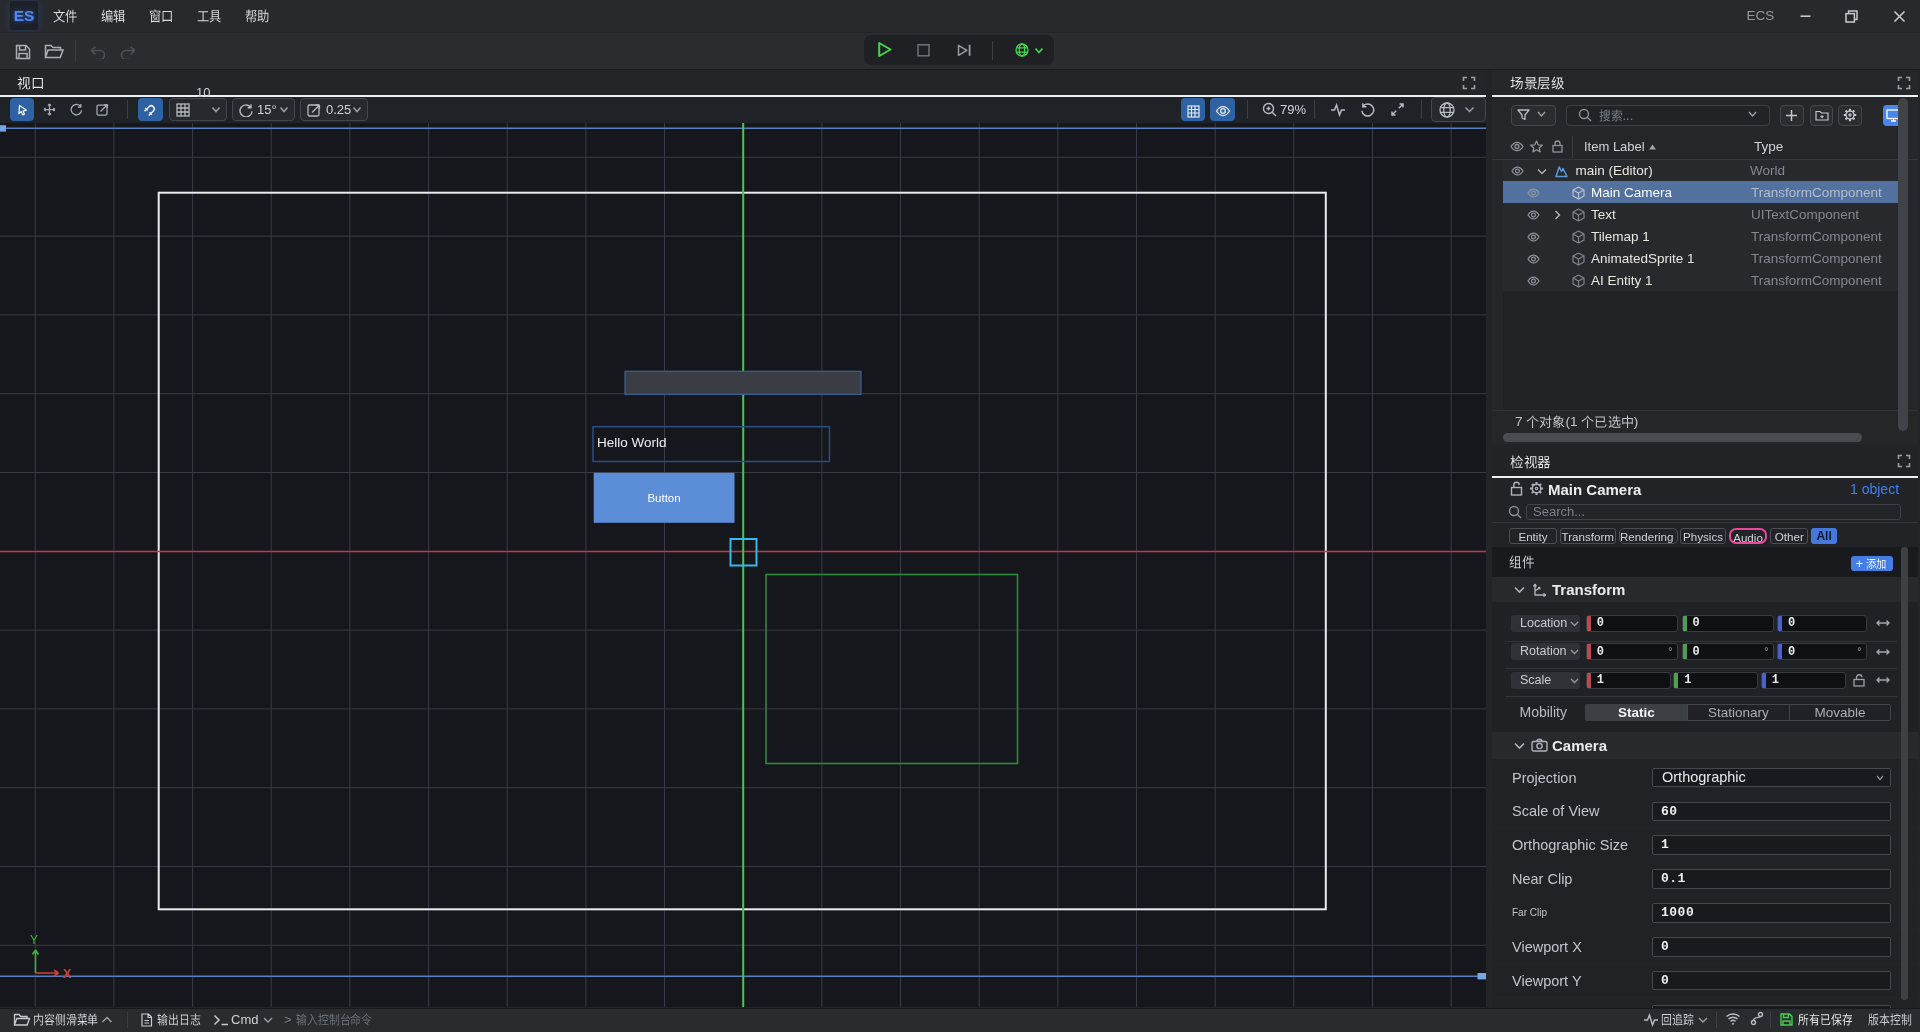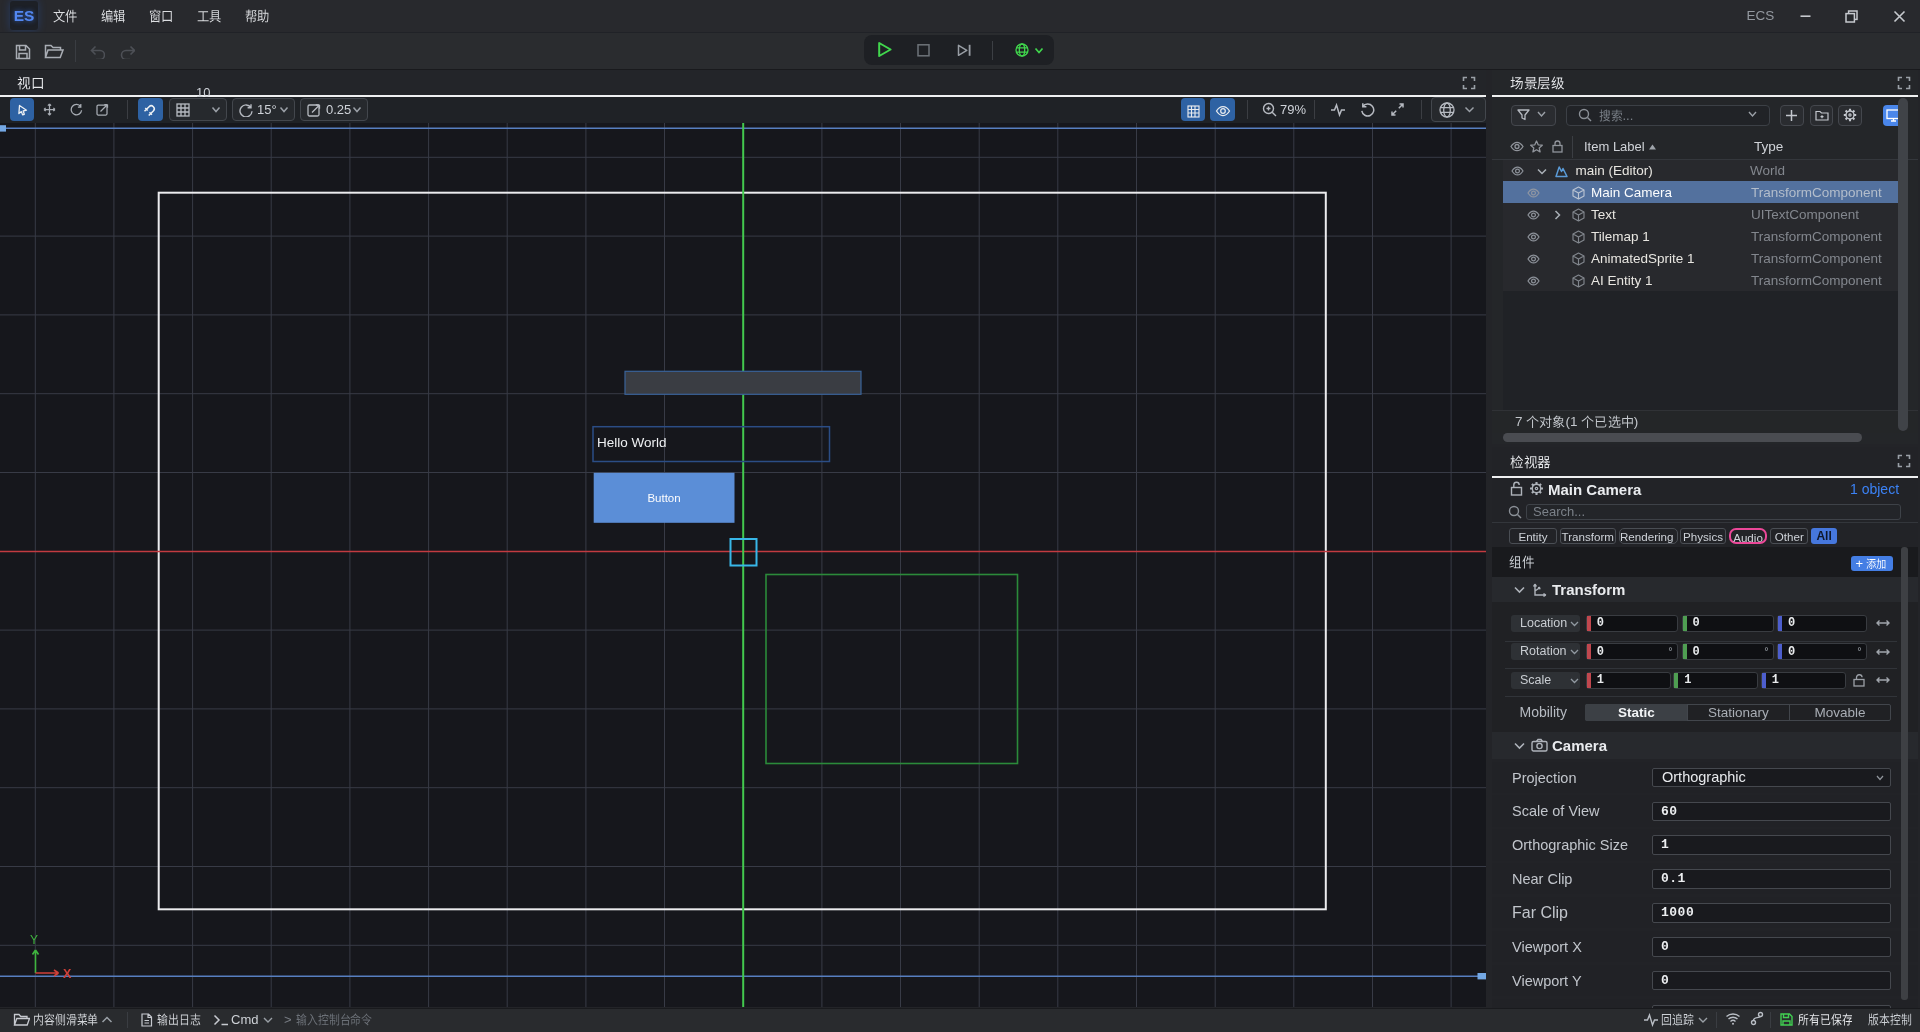--- a/index.html
+++ b/index.html
@@ -606,21 +606,21 @@
 <div style="position:absolute;left:1661px;top:802.6px;height:18px;line-height:18px;font-size:13px;color:#edeff1;white-space:nowrap;font-family:&quot;Liberation Mono&quot;,monospace;letter-spacing:0.5px;"><b>60</b></div>
 <div class="abs" style="left:1491.5px;top:829.2px;width:426px;height:31.4px;background:#212226"></div>
 <div style="position:absolute;left:1512px;top:835.2px;height:20px;line-height:20px;font-size:14.5px;color:#c2c6cc;white-space:nowrap;">Orthographic Size</div>
 <div class="abs" style="left:1652.2px;top:835.4px;width:238.8px;height:19.5px;background:#191a1e;border:1px solid #45484e;border-radius:2px"></div>
 <div style="position:absolute;left:1661px;top:836.4px;height:18px;line-height:18px;font-size:13px;color:#edeff1;white-space:nowrap;font-family:&quot;Liberation Mono&quot;,monospace;letter-spacing:0.5px;"><b>1</b></div>
 <div class="abs" style="left:1491.5px;top:863.0px;width:426px;height:31.4px;background:#212226"></div>
 <div style="position:absolute;left:1512px;top:869.0px;height:20px;line-height:20px;font-size:14.5px;color:#c2c6cc;white-space:nowrap;">Near Clip</div>
 <div class="abs" style="left:1652.2px;top:869.2px;width:238.8px;height:19.5px;background:#191a1e;border:1px solid #45484e;border-radius:2px"></div>
 <div style="position:absolute;left:1661px;top:870.2px;height:18px;line-height:18px;font-size:13px;color:#edeff1;white-space:nowrap;font-family:&quot;Liberation Mono&quot;,monospace;letter-spacing:0.5px;"><b>0.1</b></div>
 <div class="abs" style="left:1491.5px;top:896.9px;width:426px;height:31.4px;background:#212226"></div>
-<div style="position:absolute;left:1512px;top:902.9px;height:20px;line-height:20px;font-size:16px;color:#c2c6cc;white-space:nowrap;">Far Clip</div>
+<div style="position:absolute;left:1512px;top:902.9px;height:20px;line-height:20px;font-size:10px;color:#c2c6cc;white-space:nowrap;">Far Clip</div>
 <div class="abs" style="left:1652.2px;top:903.1px;width:238.8px;height:19.5px;background:#191a1e;border:1px solid #45484e;border-radius:2px"></div>
 <div style="position:absolute;left:1661px;top:904.1px;height:18px;line-height:18px;font-size:13px;color:#edeff1;white-space:nowrap;font-family:&quot;Liberation Mono&quot;,monospace;letter-spacing:0.5px;"><b>1000</b></div>
 <div class="abs" style="left:1491.5px;top:930.8px;width:426px;height:31.4px;background:#212226"></div>
 <div style="position:absolute;left:1512px;top:936.8px;height:20px;line-height:20px;font-size:14.5px;color:#c2c6cc;white-space:nowrap;">Viewport X</div>
 <div class="abs" style="left:1652.2px;top:937.0px;width:238.8px;height:19.5px;background:#191a1e;border:1px solid #45484e;border-radius:2px"></div>
 <div style="position:absolute;left:1661px;top:938.0px;height:18px;line-height:18px;font-size:13px;color:#edeff1;white-space:nowrap;font-family:&quot;Liberation Mono&quot;,monospace;letter-spacing:0.5px;"><b>0</b></div>
 <div class="abs" style="left:1491.5px;top:964.6px;width:426px;height:31.4px;background:#212226"></div>
 <div style="position:absolute;left:1512px;top:970.6px;height:20px;line-height:20px;font-size:14.5px;color:#c2c6cc;white-space:nowrap;">Viewport Y</div>
 <div class="abs" style="left:1652.2px;top:970.8px;width:238.8px;height:19.5px;background:#191a1e;border:1px solid #45484e;border-radius:2px"></div>
 <div style="position:absolute;left:1661px;top:971.8px;height:18px;line-height:18px;font-size:13px;color:#edeff1;white-space:nowrap;font-family:&quot;Liberation Mono&quot;,monospace;letter-spacing:0.5px;"><b>0</b></div>

